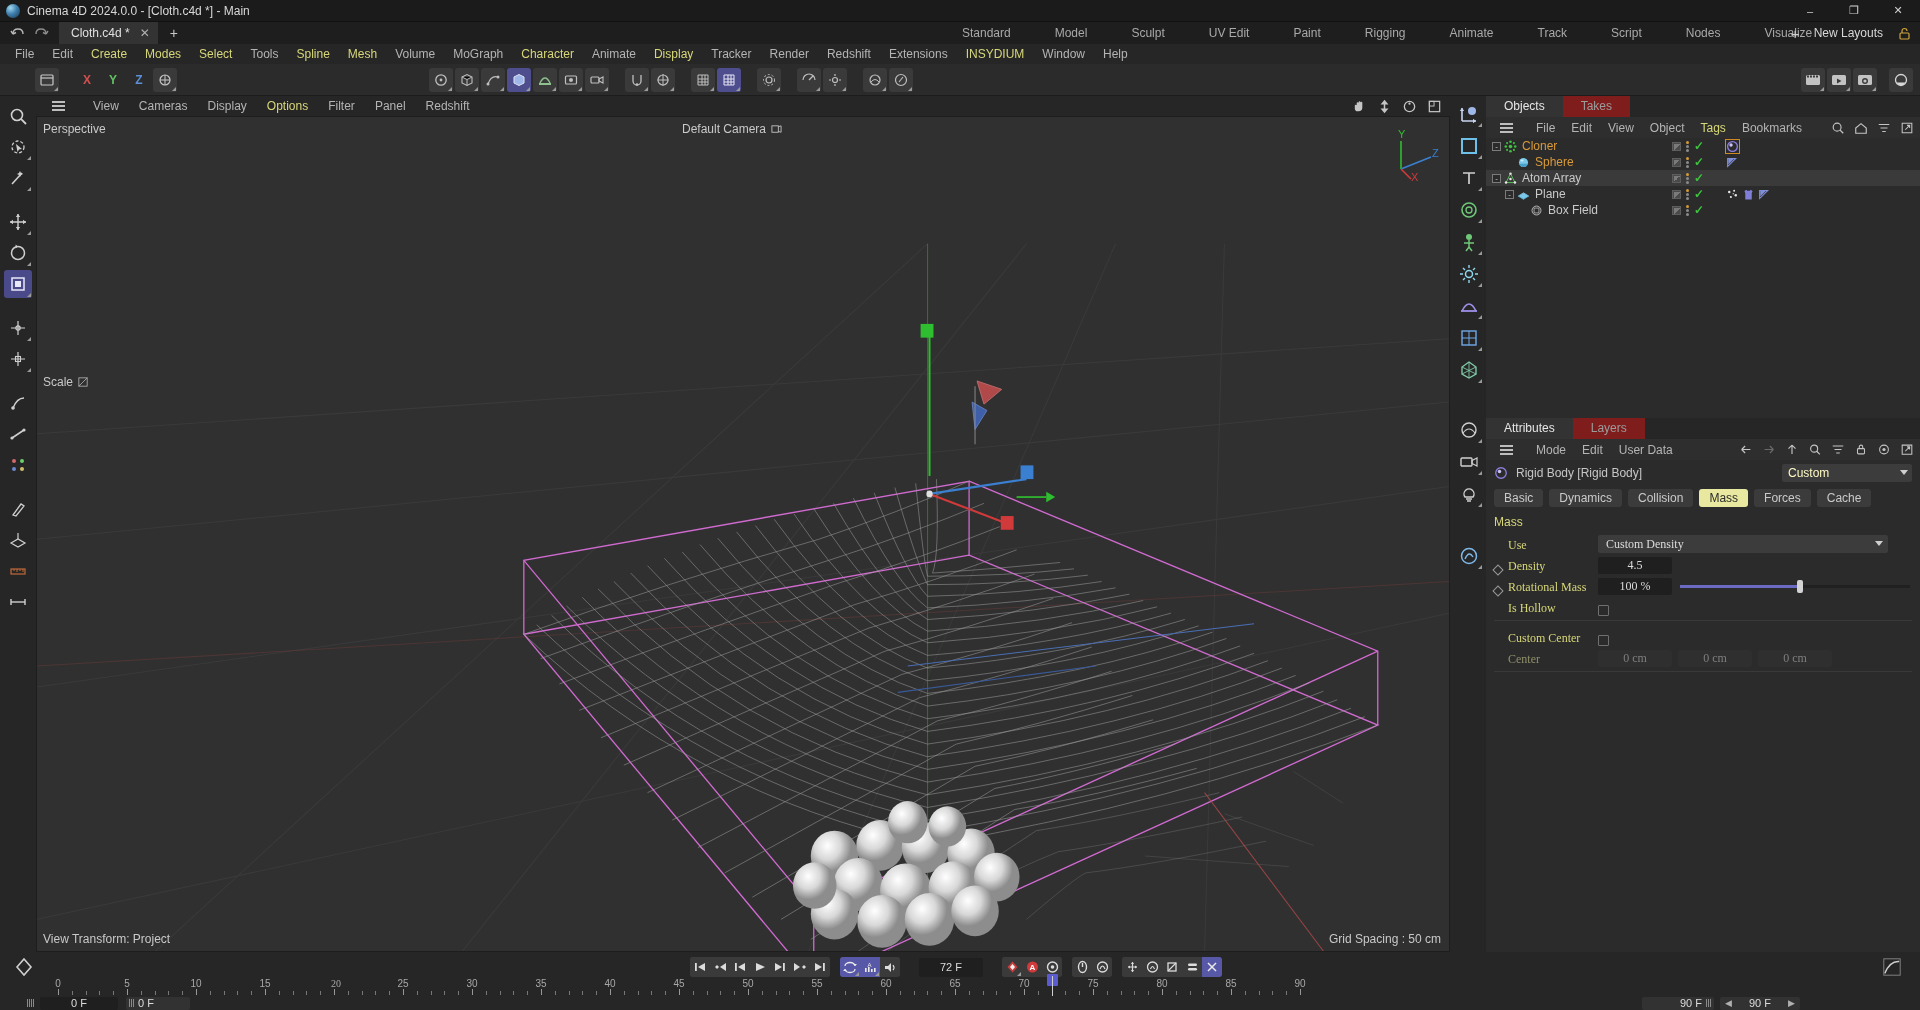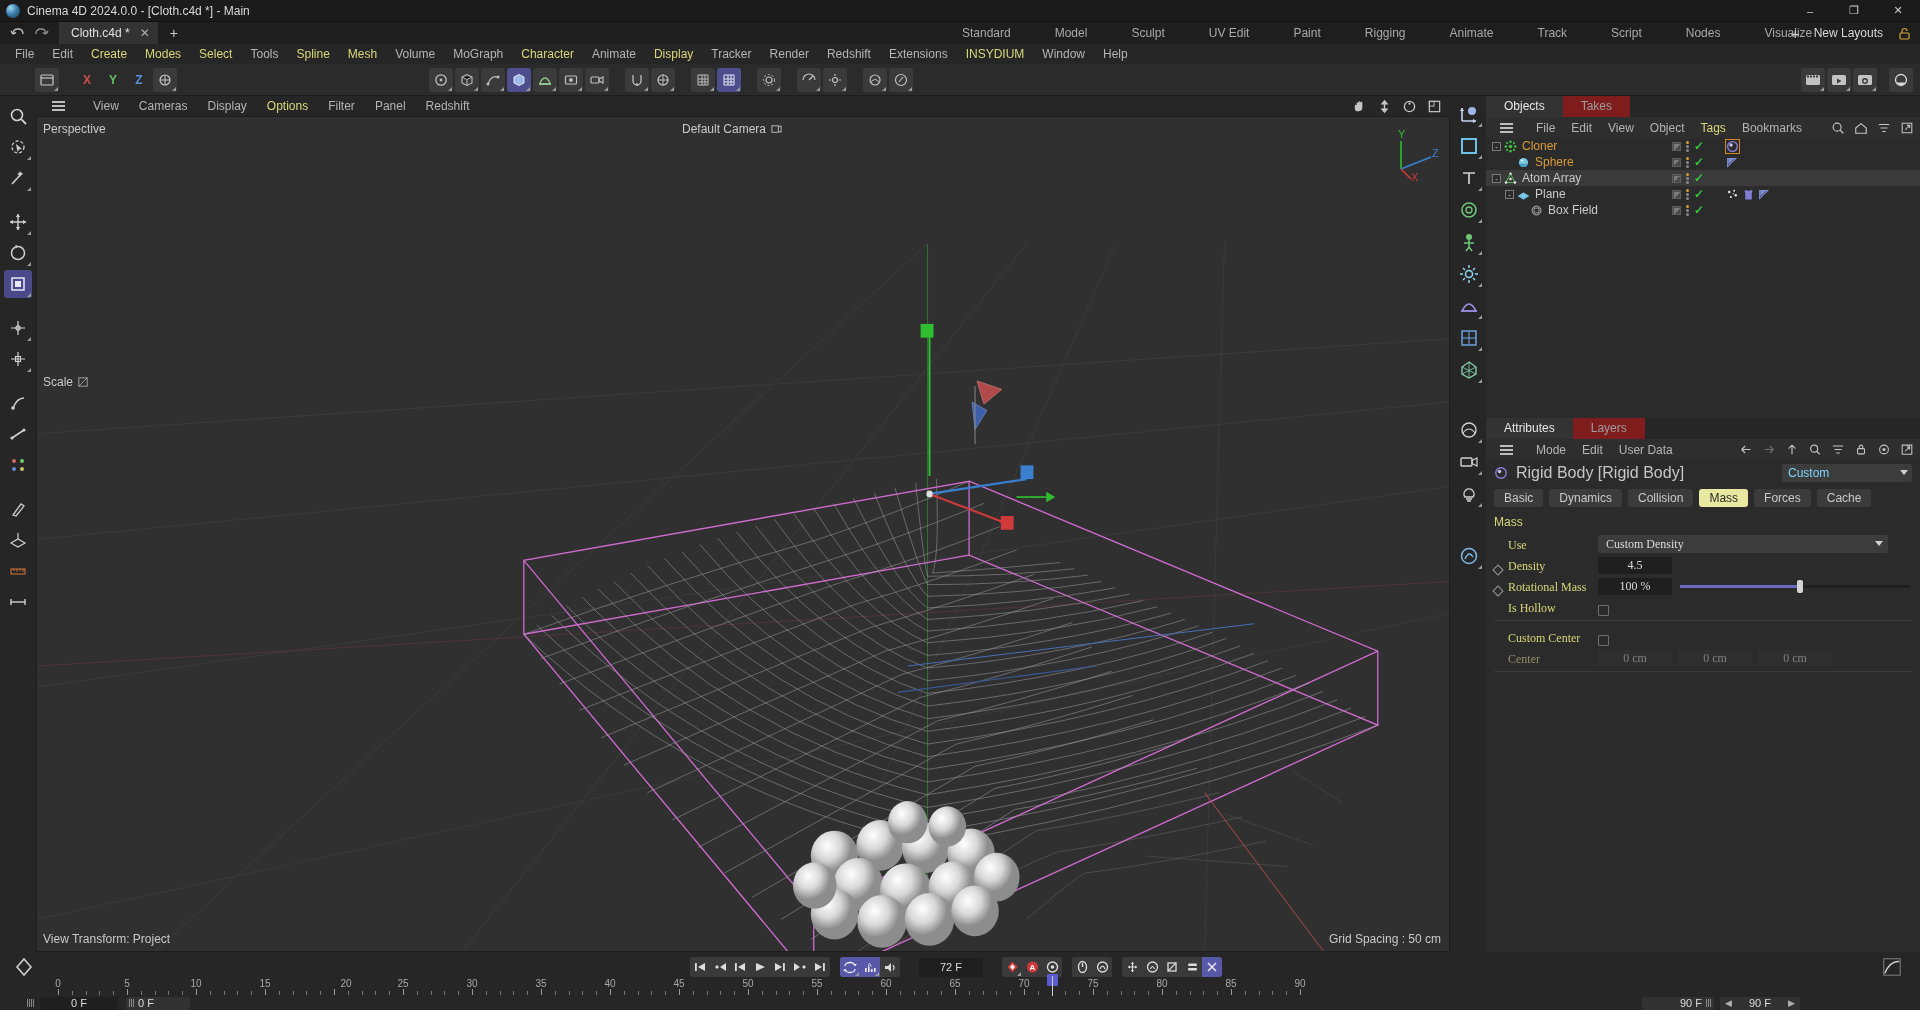--- a/index.html
+++ b/index.html
@@ -112,24 +112,24 @@
   .tick { color:#3ec23e; font-size:12px; font-weight:bold; line-height:10px;}
   .otags { position:absolute; left:240px; display:flex; align-items:center; gap:3px;}
   .tagbox{width:13px;height:13px;display:flex;align-items:center;justify-content:center;}
   .tagbox.selbox{outline:1px solid #d08a23;}
 
   
   #attrs { flex:1; background:#2b2b2b; display:flex; flex-direction:column; }
   .arow { height:21px; display:flex; align-items:flex-end; font-size:12px;font-family:Liberation Serif, serif; }
   .objhdr { height:25px; display:flex; align-items:center; padding-left:8px; gap:8px;
      background:#2b2b2b;}
-  .objhdr .nm { color:#c6c6c6; font-size:16px;}
+  .objhdr .nm { color:#c6c6c6; font-size:12px;}
   .presetsel { margin-left:auto; margin-right:8px; width:130px; height:18px;
      background:#3c3c3c; border-radius:2px; display:flex; align-items:center;
-     padding:0 6px; font-size:12px; color:#7dd3fc; position:relative;}
+     padding:0 6px; font-size:12px; color:#fef9c3; position:relative;}
   .presetsel .car{position:absolute;right:4px;top:6px;border-left:4px solid transparent;
      border-right:4px solid transparent;border-top:5px solid #cfcfcf;}
   .tabstrip { display:flex; gap:6px; padding:4px 8px 5px 8px; }
   .atab { padding:2px 10px; border-radius:3px; background:#3b3b3b; font-size:12px;
      color:#cacaca;}
   .atab.act { background:#e8e8a0; color:#2b2b2b;}
   .grouplbl { color:#d7d77a; font-size:12px; padding:3px 0 3px 8px;}
   .lbl { width:112px; padding-left:22px; color:#d7d77a; font-size:12px;}
   .lbl.dim { color:#8f8f6a;}
   .kf { position:absolute; left:8px; width:8px;height:8px; transform:rotate(45deg);
@@ -1332,21 +1332,21 @@
       <div class="tkM" style="left: 1231px;"></div>
       <div class="tk" style="left: 1244.8px;"></div>
       <div class="tk" style="left: 1258.6px;"></div>
       <div class="tk" style="left: 1272.4px;"></div>
       <div class="tk" style="left: 1286.2px;"></div>
       <div class="tkM" style="left: 1300px;"></div>
       <div class="lab" style="left: 58px;">0</div>
       <div class="lab" style="left: 127px;">5</div>
       <div class="lab" style="left: 196px;">10</div>
       <div class="lab" style="left: 265px; text-align: right;">15</div>
-      <div class="lab" style="left: 346px;">20</div>
+      <div class="lab" style="left: 336px; font-family: Liberation Serif, serif;">20</div>
       <div class="lab" style="left: 403px;">25</div>
       <div class="lab" style="left: 472px;">30</div>
       <div class="lab" style="left: 541px;">35</div>
       <div class="lab" style="left: 610px;">40</div>
       <div class="lab" style="left: 679px;">45</div>
       <div class="lab" style="left: 748px;">50</div>
       <div class="lab" style="left: 817px;">55</div>
       <div class="lab" style="left: 886px;">60</div>
       <div class="lab" style="left: 955px;">65</div>
       <div class="lab" style="left: 1024px;">70</div>

